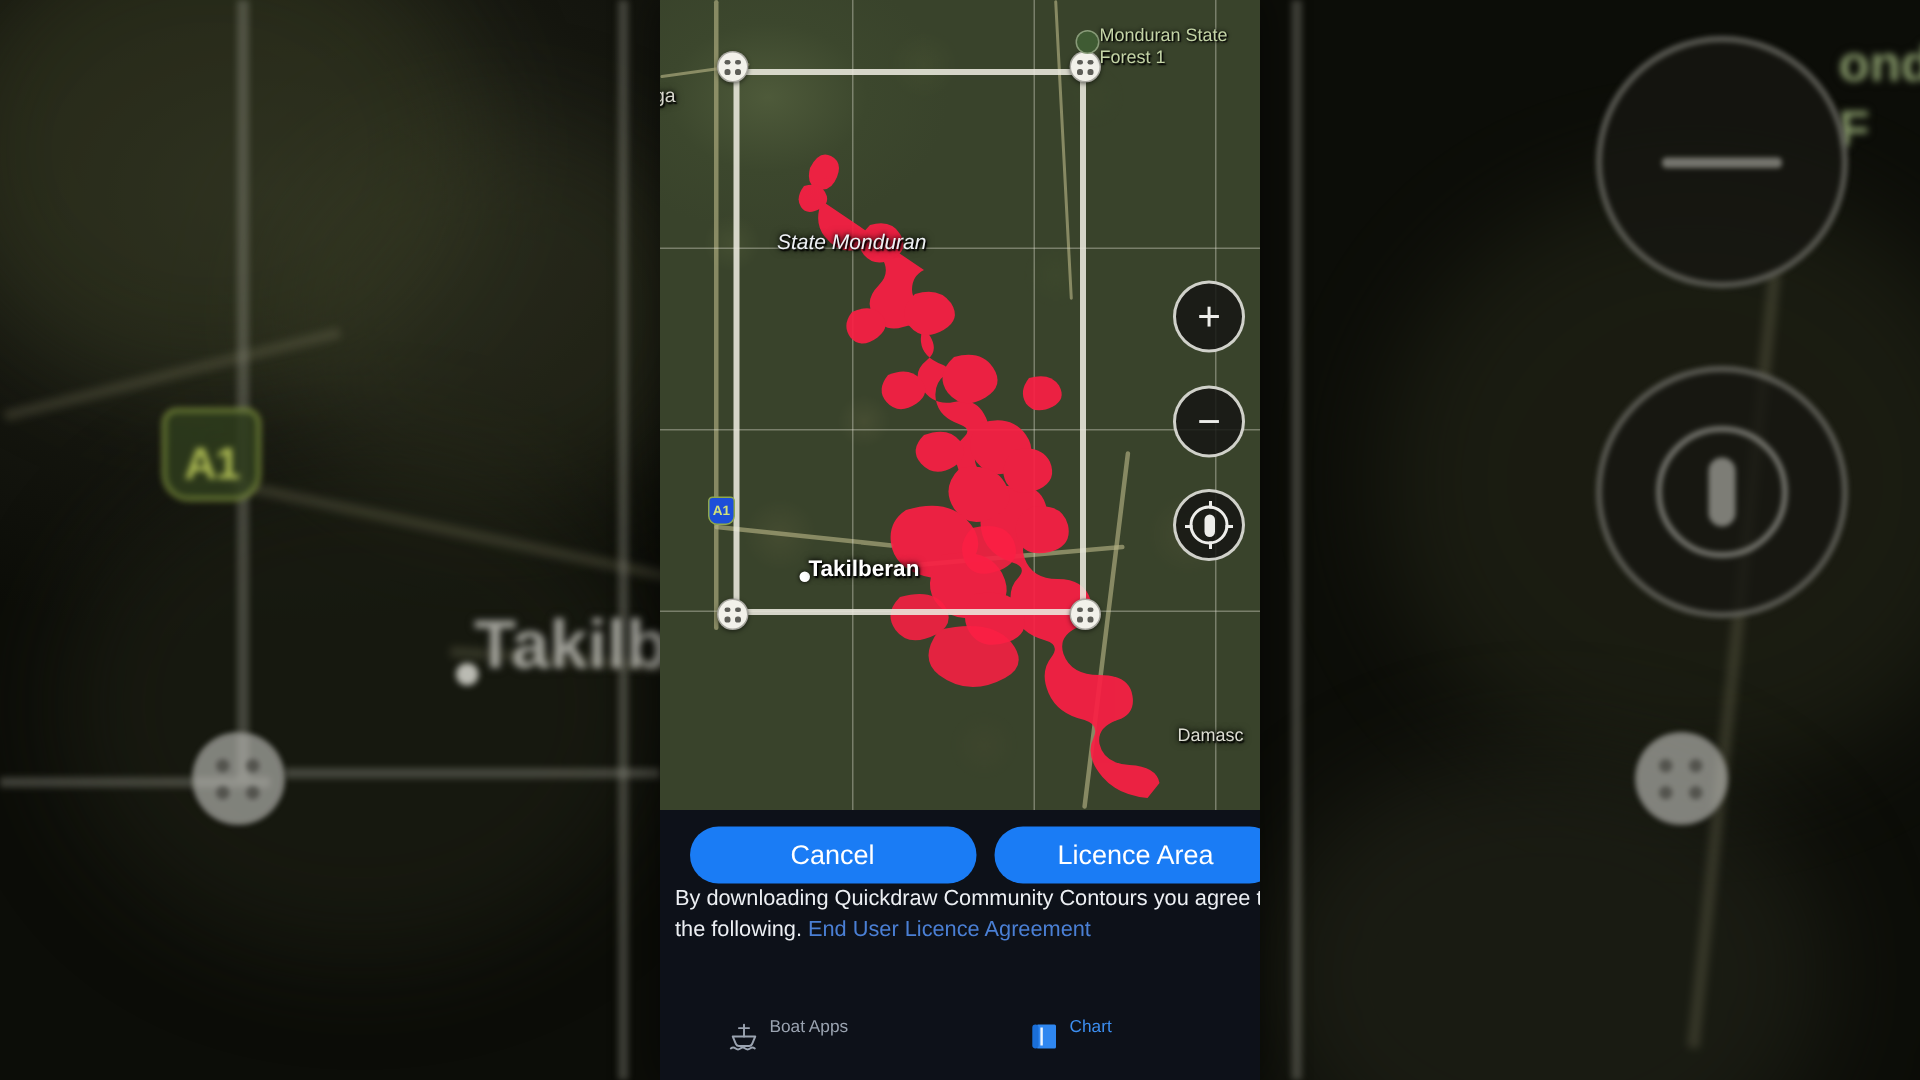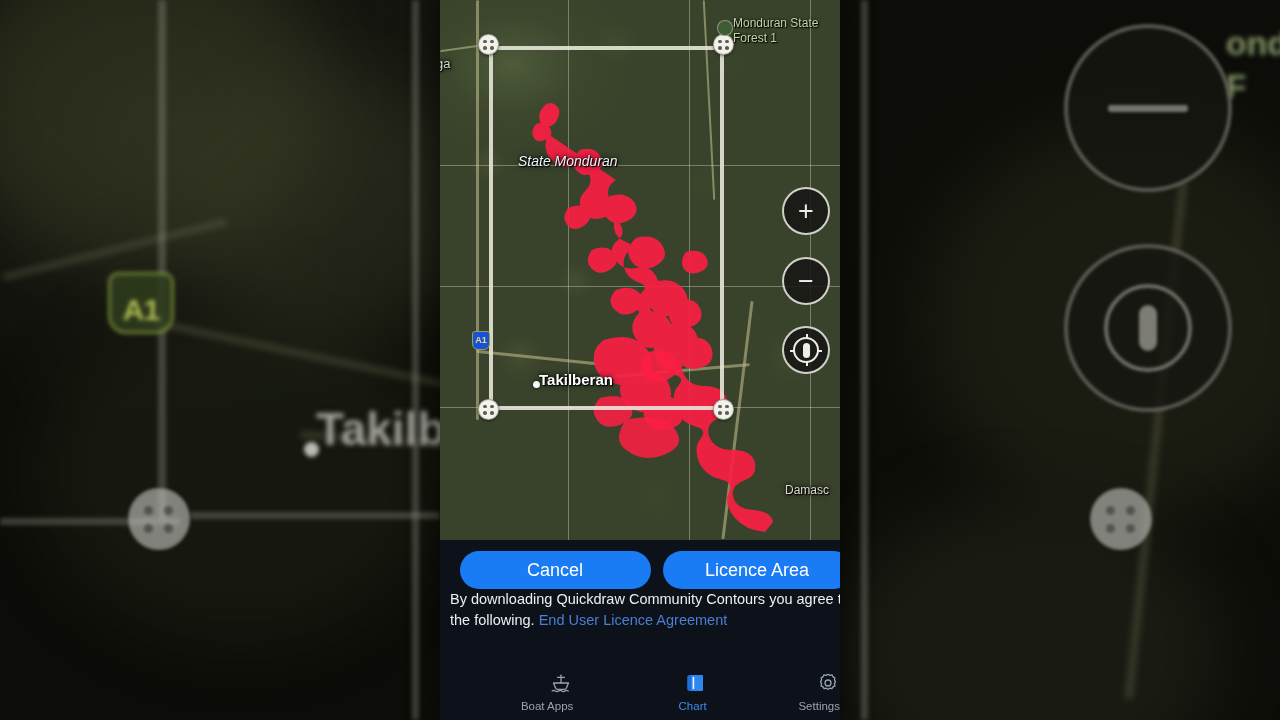--- a/index.html
+++ b/index.html
@@ -176,21 +176,21 @@
   .btn-cancel { width:191px; }
   .btn-download { width:189px; }
 
   .agree { margin-top:0; padding:0 10px; text-align:left; color:#eceff3;
     font-size:14.5px; line-height:1.45; }
   .eula { color:#4a7fd4; cursor:pointer; }
 
   
   .tabbar { position:absolute; left:0; bottom:0; width:400px; height:58px;
     background:#0d1119; display:flex; align-items:center; }
-  .tab { flex:1; display:flex; flex-direction:column; align-items:flex-end; gap:5px; cursor:pointer;padding-left:44px; }
+  .tab { flex:1; display:flex; flex-direction:row; align-items:flex-start; gap:5px; cursor:pointer;padding-left:44px; }
   .tab-label { font-size:11.5px; color:#9aa3b0; }
   .tab.active .tab-label { color:#3c8ef0; }
   .tab-icon { width:24px; height:24px; display:flex; align-items:center; justify-content:center; }
 </style>
 </head>
 <body>
 
 <div id="screen">
 
   <div class="backdrop">
@@ -386,26 +386,17 @@
           <span class="tab-icon">
             <svg width="24" height="24" viewBox="0 0 24 24">
               <rect x="7" y="4" width="13" height="16" rx="1" fill="#2f87f0"></rect>
               <rect x="4.2" y="4" width="4.2" height="16" rx="2.1" fill="#1a6fd8"></rect>
               <rect x="9.6" y="6" width="1.6" height="12" fill="#ffffff" opacity="0.92"></rect>
             </svg>
           </span>
           <span class="tab-label">Chart</span>
         </div>
 
-        <div class="tab">
-          <span class="tab-icon">
-            <svg width="24" height="24" viewBox="0 0 24 24" fill="none" stroke="#9aa3b0" stroke-width="1.3" stroke-linejoin="round">
-              <path d="M12 3.3 l1.9 1.1 l2.1 -0.5 l1 1.9 l1.9 1 l-0.5 2.1 l1.1 1.9 l-1.1 1.9 l0.5 2.1 l-1.9 1 l-1 1.9 l-2.1 -0.5 l-1.9 1.1 l-1.9 -1.1 l-2.1 0.5 l-1 -1.9 l-1.9 -1 l0.5 -2.1 l-1.1 -1.9 l1.1 -1.9 l-0.5 -2.1 l1.9 -1 l1 -1.9 l2.1 0.5 Z"></path>
-              <circle cx="12" cy="12" r="3"></circle>
-            </svg>
-          </span>
-          <span class="tab-label">Settings</span>
-        </div>
 
       </div>
     </div>
   </div>
 </div>
 
 </body></html>

